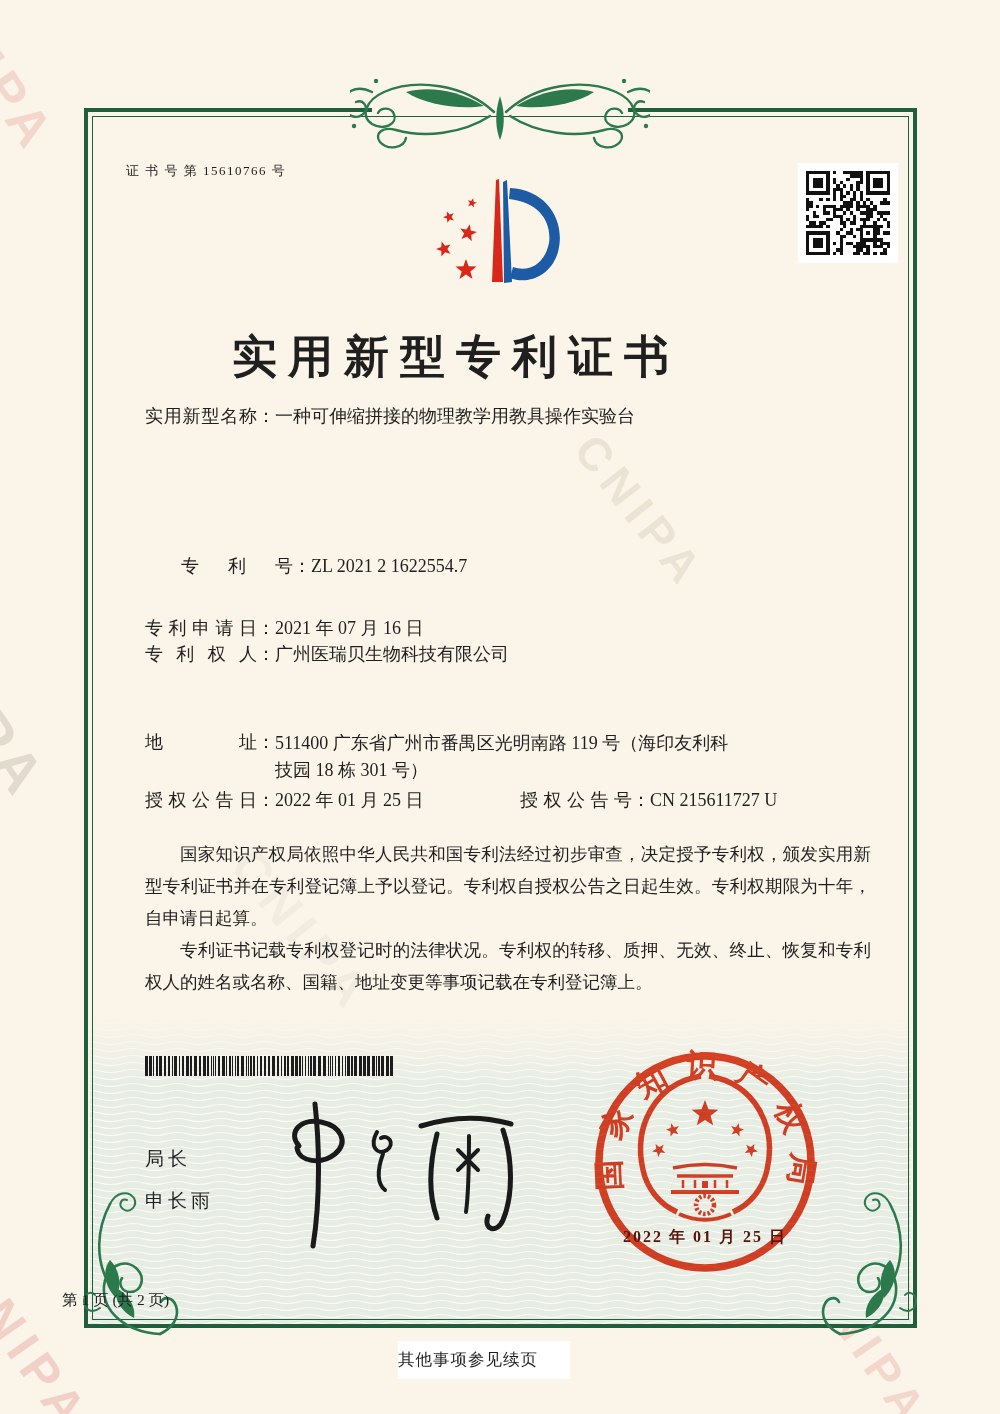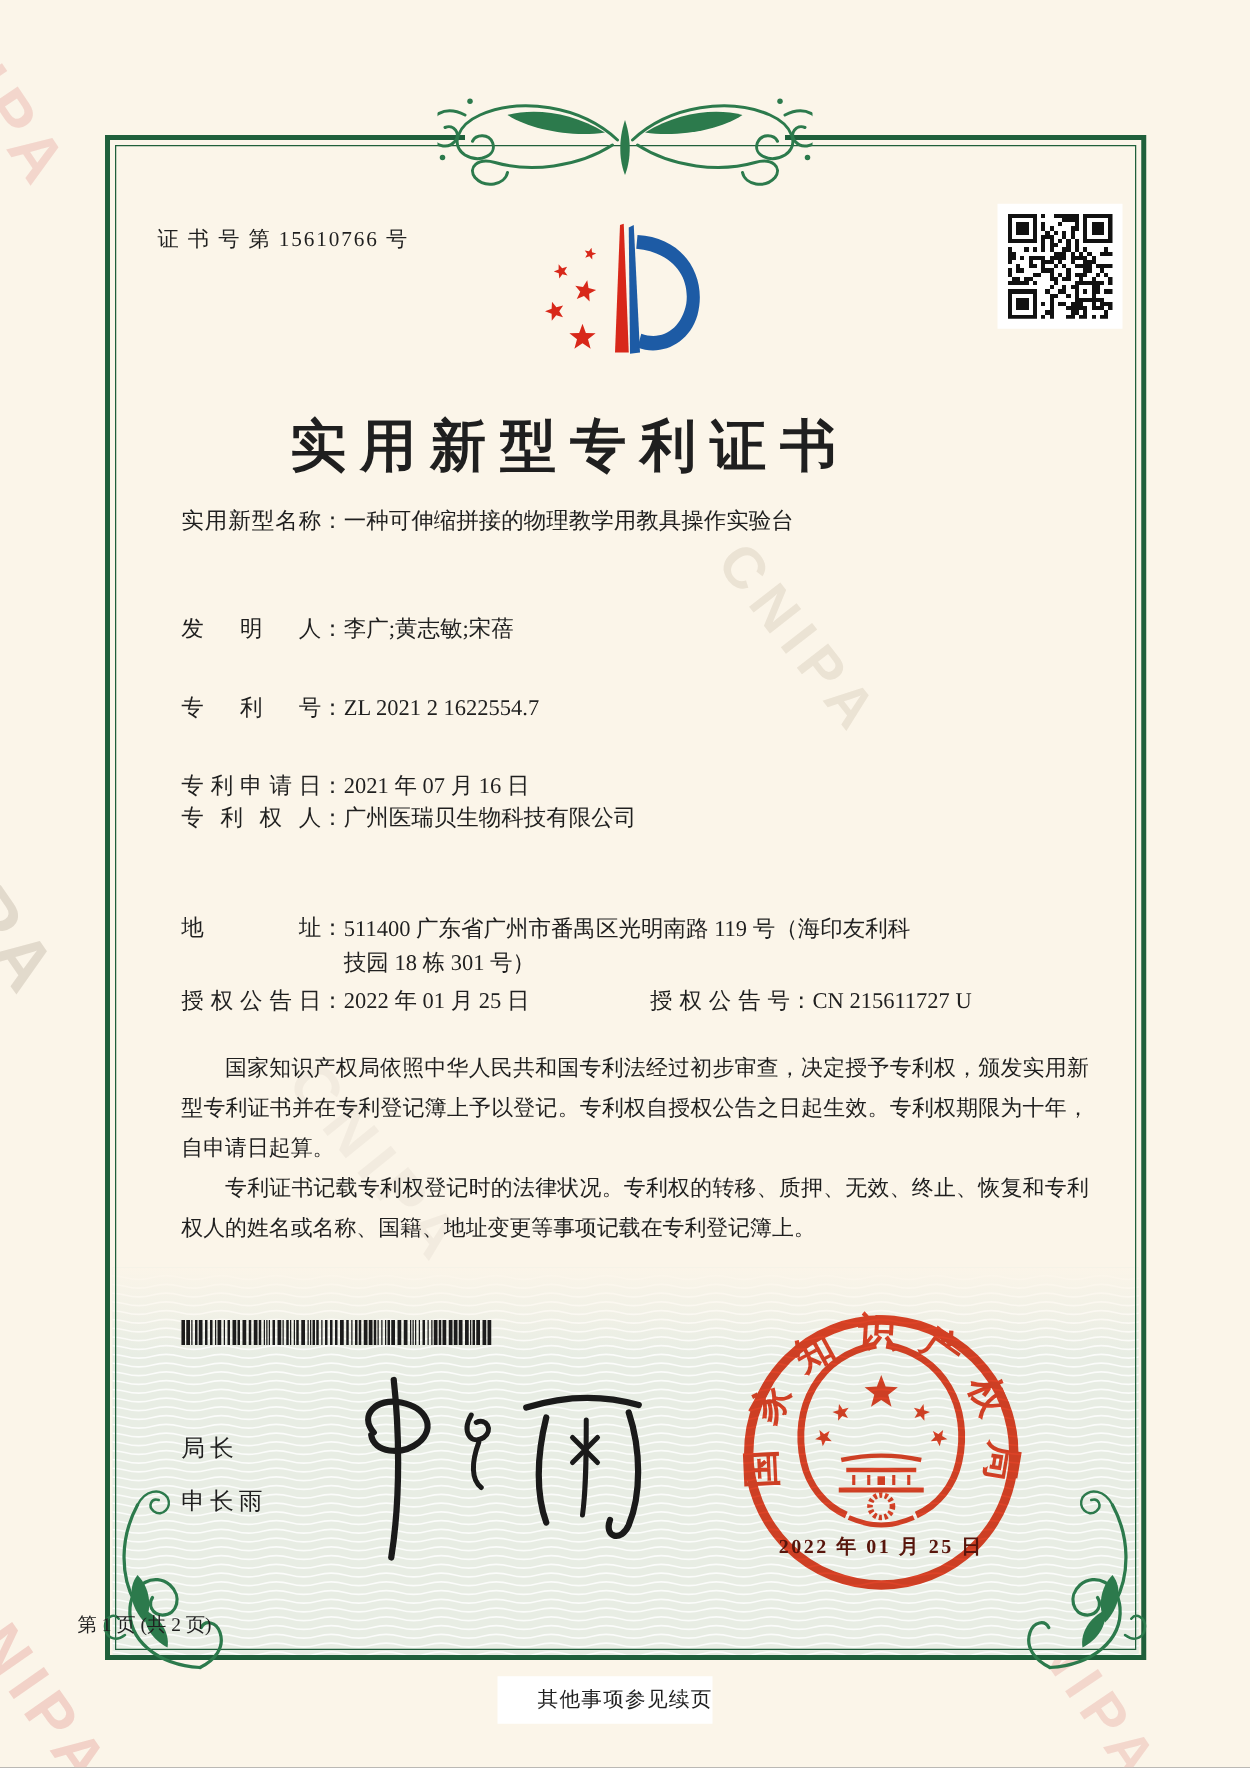--- a/index.html
+++ b/index.html
@@ -22,46 +22,46 @@
   .band{position:absolute;left:90px;top:1014px;width:821px;height:310px;background:var(--band);z-index:2;}
   .band svg{display:block;}
   .band-fade{position:absolute;left:90px;top:1014px;width:821px;height:70px;z-index:2;
              background:linear-gradient(to bottom,var(--bg) 0%,rgba(251,245,233,0) 100%);}
   
   .frame{position:absolute;left:84px;top:108px;width:833px;height:1220px;box-sizing:border-box;
          border:4px solid var(--frame);z-index:3;pointer-events:none;}
   .frame::after{content:'';position:absolute;inset:4px;border:1.5px solid var(--frame);}
   .orn{position:absolute;z-index:4;}
   
-  .cert-no{position:absolute;left:126px;top:180px;font-size:17px;letter-spacing:1.5px;z-index:5;}
+  .cert-no{position:absolute;left:126px;top:162px;font-size:13px;letter-spacing:1.5px;z-index:5;}
   .title{position:absolute;left:84px;top:297px;width:744px;text-align:center;font-size:45px;
          font-weight:bold;letter-spacing:11px;z-index:5;}
   .qr-back{position:absolute;left:798px;top:163px;width:100px;height:100px;background:#fff;z-index:5;}
   .qr{position:absolute;left:806px;top:171px;z-index:6;}
   .logo{position:absolute;left:418px;top:166px;z-index:5;}
   .row{position:absolute;left:145px;font-size:18px;z-index:5;white-space:nowrap;}
   .lab{display:inline-block;width:112px;text-align:justify;text-align-last:justify;vertical-align:top;}
   .val{white-space:pre;}
   .addr-val{display:inline-block;white-space:normal;width:616px;line-height:27px;vertical-align:top;}
-  .r-name{top:404px;} .r-inv{top:491px;} .r-pno{top:554px;} .r-fdate{top:616px;}
+  .r-name{top:404px;} .r-inv{top:491px;} .r-pno{top:554px;margin-left:36px;} .r-fdate{top:616px;}
   .r-pat{top:642px;} .r-addr{top:730px;} .r-grant{top:788px;} .r-grantno{top:788px;left:520px;}
   .paras{position:absolute;left:145px;top:822px;width:726px;font-size:17.5px;line-height:32px;
          text-align:justify;z-index:5;margin-top:16px;}
   .paras p{margin:0;text-indent:2em;}
   .barcode{position:absolute;left:145px;top:1056px;z-index:5;}
   .signer{position:absolute;left:145px;z-index:5;font-family:"Liberation Sans","DejaVu Sans",sans-serif;
           font-size:19px;letter-spacing:4px;}
   .signer-title{top:1146px;} .signer-name{top:1188px;}
   .signature{position:absolute;left:265px;top:1092px;z-index:5;}
   .seal{position:absolute;left:585px;top:1042px;z-index:6;opacity:.93;mix-blend-mode:multiply;color:var(--seal);}
   .seal-date{position:absolute;left:585px;top:1227px;width:240px;text-align:center;font-size:16px;
              font-weight:bold;letter-spacing:2px;color:#58150c;z-index:7;}
   .page-info{position:absolute;left:62px;top:1290px;width:832px;text-align:left;font-size:15.5px;z-index:5;}
   .footer-note{position:absolute;left:398px;top:1341px;width:172px;height:38px;background:#ffffff;
-               text-align:right;line-height:38px;font-size:16.5px;letter-spacing:1px;z-index:5;}
+               text-align:left;line-height:38px;font-size:16.5px;letter-spacing:1px;z-index:5;}
 </style>
 </head>
 <body>
 
 <div class="page">
 
   <span class="wm wm1">CNIPA</span>
   <span class="wm wm2">CNIPA</span>
   <span class="wm wm3">CNIPA</span>
   <span class="wm wm4">CNIPA</span>
@@ -446,23 +446,20 @@
       <rect x="20" y="24" width="1" height="1" fill="#111"></rect>
       <rect x="22" y="24" width="1" height="1" fill="#111"></rect>
       <rect x="23" y="24" width="1" height="1" fill="#111"></rect>
     </svg>
 
   <h1 class="title">实用新型专利证书</h1>
 
   <div class="row r-name">
     <span class="lab">实用新型名称</span><span>：</span><span class="val">一种可伸缩拼接的物理教学用教具操作实验台</span>
   </div>
-  <div class="row r-inv">
-    <span class="lab">发明人</span><span>：</span><span class="val">李广;黄志敏;宋蓓</span>
-  </div>
   <div class="row r-pno">
     <span class="lab">专利号</span><span>：</span><span class="val">ZL 2021 2 1622554.7</span>
   </div>
   <div class="row r-fdate">
     <span class="lab">专利申请日</span><span>：</span><span class="val">2021 年 07 月 16 日</span>
   </div>
   <div class="row r-pat">
     <span class="lab">专利权人</span><span>：</span><span class="val">广州医瑞贝生物科技有限公司</span>
   </div>
   <div class="row r-addr">

